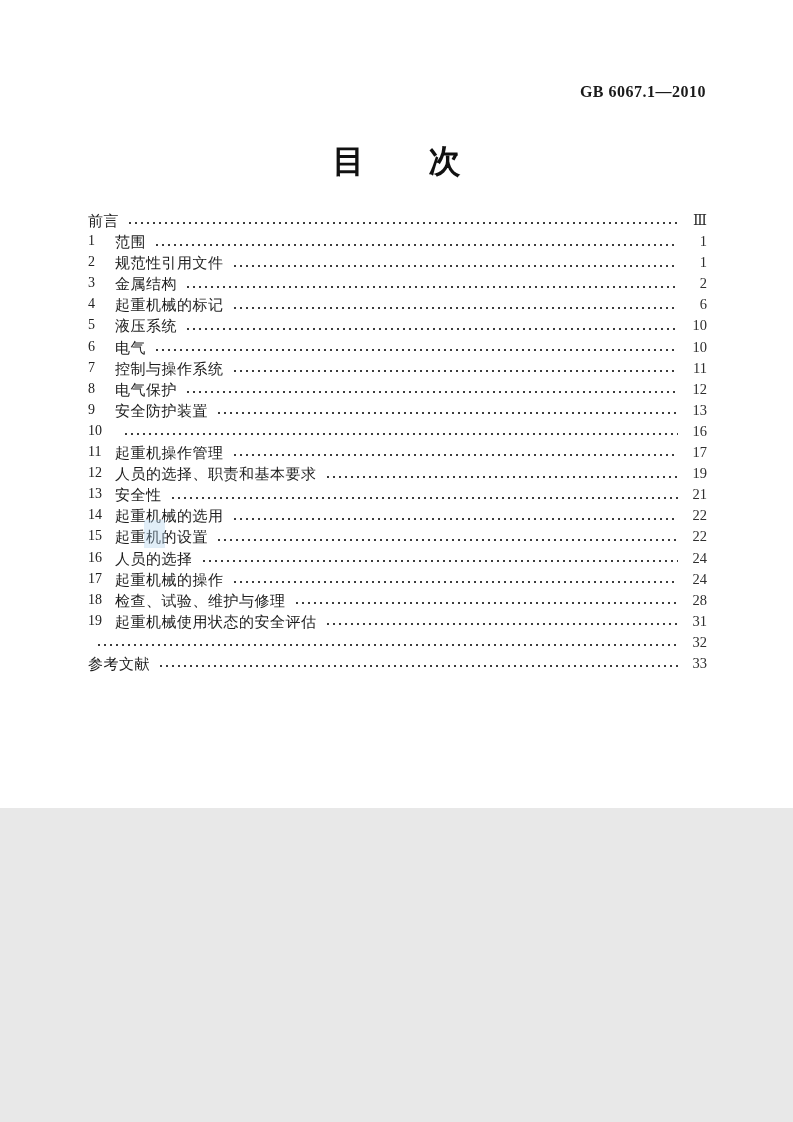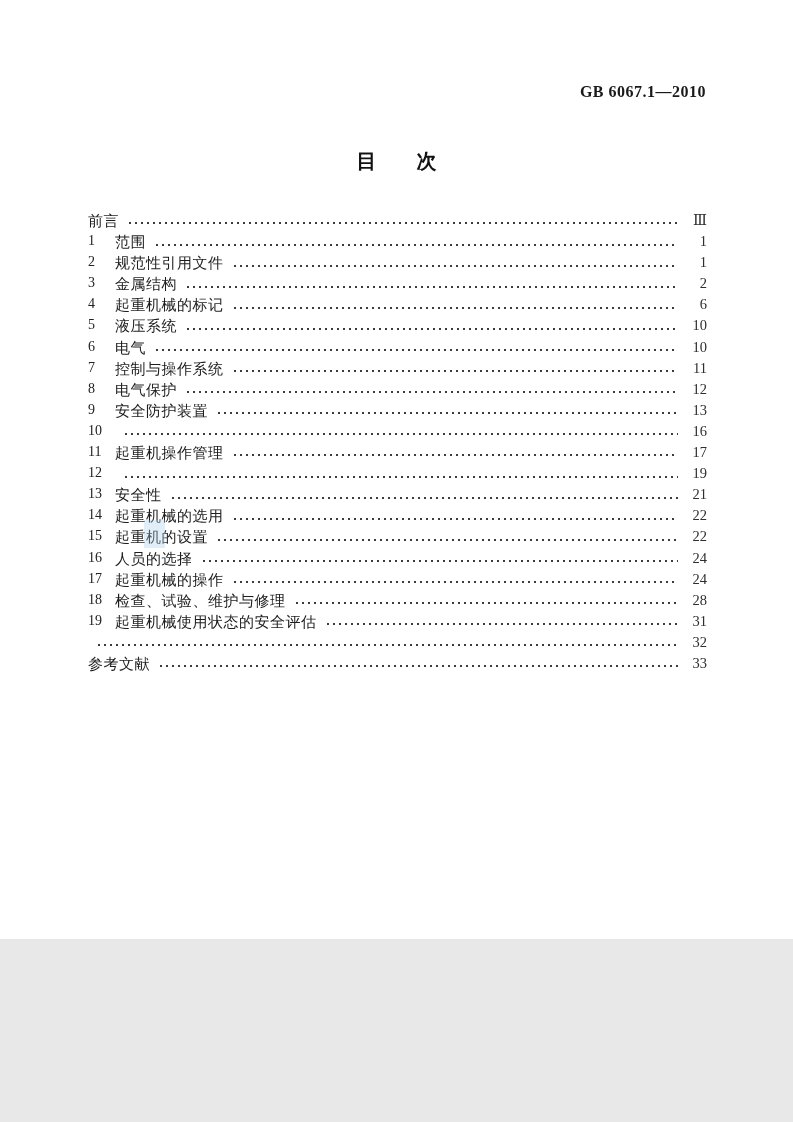--- a/index.html
+++ b/index.html
@@ -1,42 +1,42 @@
 <!DOCTYPE html>
 <html><head>
 <meta charset="utf-8">
 <style>
   * { margin: 0; padding: 0; box-sizing: border-box; }
   html, body { background: #e8e8e8; }
   .page {
     position: relative;
     width: 793px;
-    height: 939px;
+    height: 808px;
     background: #ffffff;
     margin: 0 auto;
     overflow: hidden;
     font-family: "Liberation Serif", "DejaVu Serif", serif;
     color: #1d1d1d;
   }
   .doc-code {
     position: absolute;
     top: 83px;
     right: 87px;
     font-size: 16px;
     font-weight: bold;
     letter-spacing: 0.5px;
     color: #1a1a1a;
   }
   .toc-title {
     position: absolute;
-    top: 148px;
+    top: 140px;
     left: 0;
     width: 100%;
     text-align: center;
-    font-size: 20px;
+    font-size: 32px;
     font-weight: bold;
     color: #111;
   }
   .toc-list {
     position: absolute;
     left: 88px;
     right: 86px;
     top: 212px;
   }
   .toc-row {
@@ -183,20 +183,21 @@
 
   <div class="toc-row">
     <span class="toc-num">11</span>
     <span class="toc-item-title">起重机操作管理</span>
     <span class="leader"></span>
     <span class="toc-page">17</span>
   </div>
 
   <div class="toc-row">
     <span class="toc-num">12</span>
+    <span class="toc-item-title">人员的选择、职责和基本要求</span>
     <span class="leader"></span>
     <span class="toc-page">19</span>
   </div>
 
   <div class="toc-row">
     <span class="toc-num">13</span>
     <span class="toc-item-title">安全性</span>
     <span class="leader"></span>
     <span class="toc-page">21</span>
   </div>

